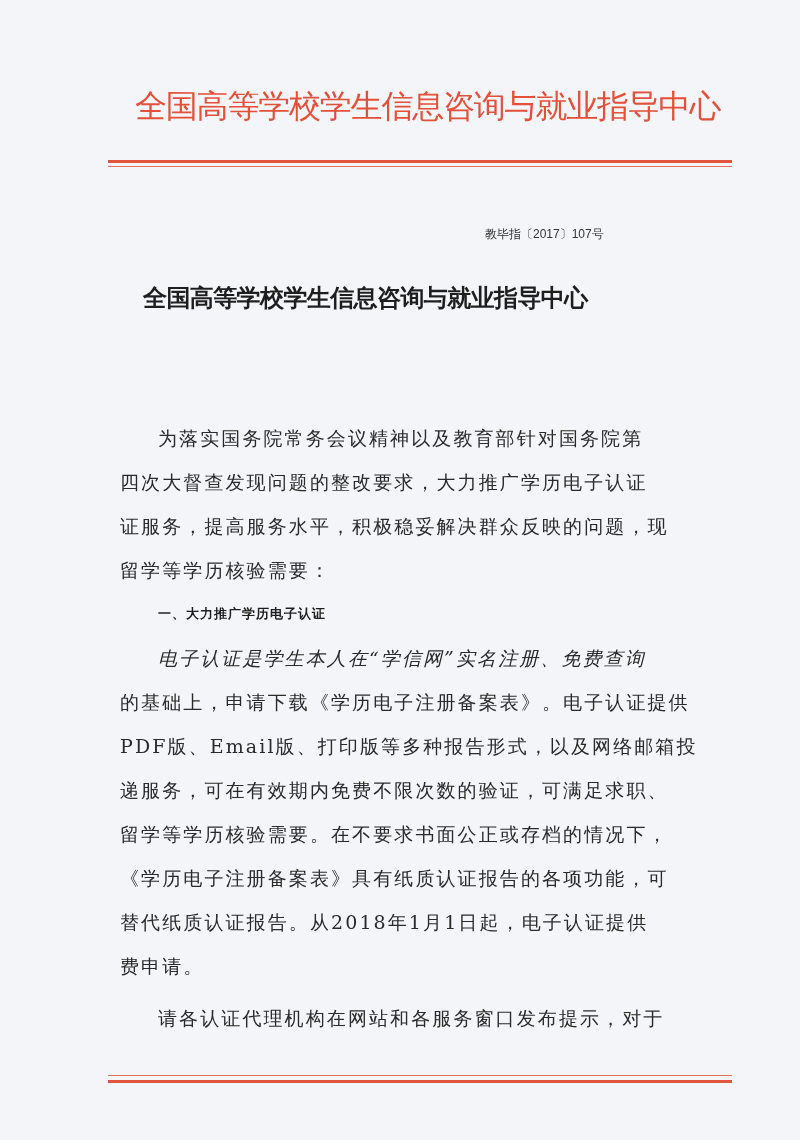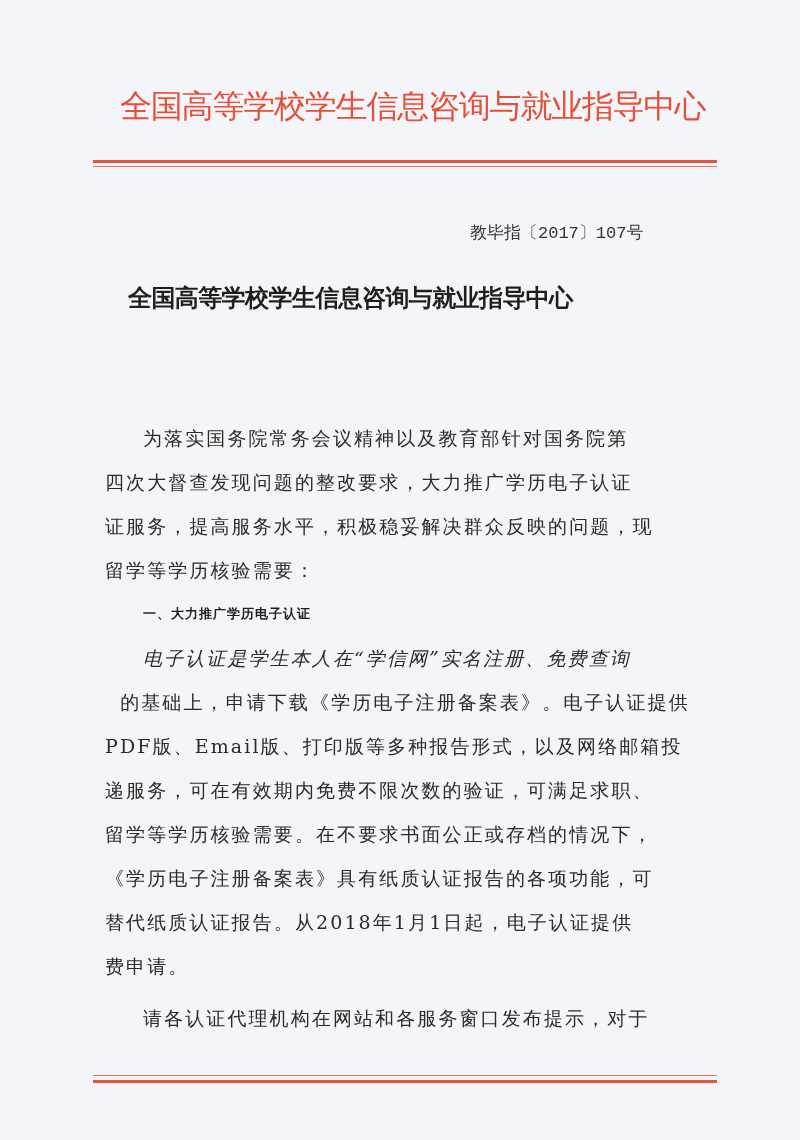--- a/index.html
+++ b/index.html
@@ -4,34 +4,34 @@
 <style>
   html, body { margin: 0; padding: 0; }
   body {
     width: 800px; height: 1140px;
     background: #f4f5f8;
     position: relative;
     overflow: hidden;
     font-family: "DejaVu Serif", "Liberation Serif", serif;
     color: #2a2a2a;
   }
-  .page { position: absolute; left: 0; top: 0; width: 648px; height: 1140px; }
+  .page { position: absolute; left: 15px; top: 0; width: 648px; height: 1140px; }
   .org-header {
     position: absolute; left: 120px; top: 86px; width: 570px;
     font-family: "DejaVu Serif", serif;
     font-size: 32px; line-height: 40px; letter-spacing: -1.2px;
     color: #e4503a; white-space: nowrap; font-weight: normal;
   }
   .rule { position: absolute; left: 93px; width: 624px; }
   .rule-thick { height: 3px; background: #e2553f; }
   .rule-thin { height: 1px; background: #e6705a; }
   .doc-number {
     position: absolute; left: 470px; top: 222px;
-    font-size: 17px; line-height: 24px; color: #333; white-space: nowrap;
-    font-family: Liberation Mono, monospace;
+    font-size: 12px; line-height: 24px; color: #333; white-space: nowrap;
+    font-family: Liberation Sans, sans-serif;
   }
   .doc-title {
     position: absolute; left: 128px; top: 282px;
     font-family: "DejaVu Sans", sans-serif; font-weight: bold;
     font-size: 24px; line-height: 32px; color: #1e1e1e; white-space: nowrap; letter-spacing: -0.6px;
   }
   .para-line {
     position: absolute; left: 105px; width: 600px;
     font-size: 19px; line-height: 28px; color: #2a2a2a; white-space: nowrap;
     font-family: "DejaVu Serif", serif; letter-spacing: 2.1px;
@@ -58,21 +58,21 @@
   <div class="doc-title">全国高等学校学生信息咨询与就业指导中心</div>
 
   <div class="para-line indent" style="top:424px;">为落实国务院常务会议精神以及教育部针对国务院第</div>
   <div class="para-line" style="top:468px;">四次大督查发现问题的整改要求，大力推广学历电子认证</div>
   <div class="para-line" style="top:512px;">证服务，提高服务水平，积极稳妥解决群众反映的问题，现</div>
   <div class="para-line" style="top:556px;">留学等学历核验需要：</div>
 
   <div class="section-heading" style="top:600px;">一、大力推广学历电子认证</div>
 
   <div class="para-line indent" style="top:644px;font-style:italic;">电子认证是学生本人在“学信网”实名注册、免费查询</div>
-  <div class="para-line" style="top:688px;text-align:center;">的基础上，申请下载《学历电子注册备案表》。电子认证提供</div>
+  <div class="para-line" style="top:688px;">的基础上，申请下载《学历电子注册备案表》。电子认证提供</div>
   <div class="para-line" style="top:732px;">PDF版、Email版、打印版等多种报告形式，以及网络邮箱投</div>
   <div class="para-line" style="top:776px;">递服务，可在有效期内免费不限次数的验证，可满足求职、</div>
   <div class="para-line" style="top:820px;">留学等学历核验需要。在不要求书面公正或存档的情况下，</div>
   <div class="para-line" style="top:864px;">《学历电子注册备案表》具有纸质认证报告的各项功能，可</div>
   <div class="para-line" style="top:908px;">替代纸质认证报告。从2018年1月1日起，电子认证提供</div>
   <div class="para-line" style="top:952px;">费申请。</div>
 
   <div class="para-line indent" style="top:1004px;">请各认证代理机构在网站和各服务窗口发布提示，对于</div>
 
   <div class="rule rule-thin" style="top:1075px;"></div>

